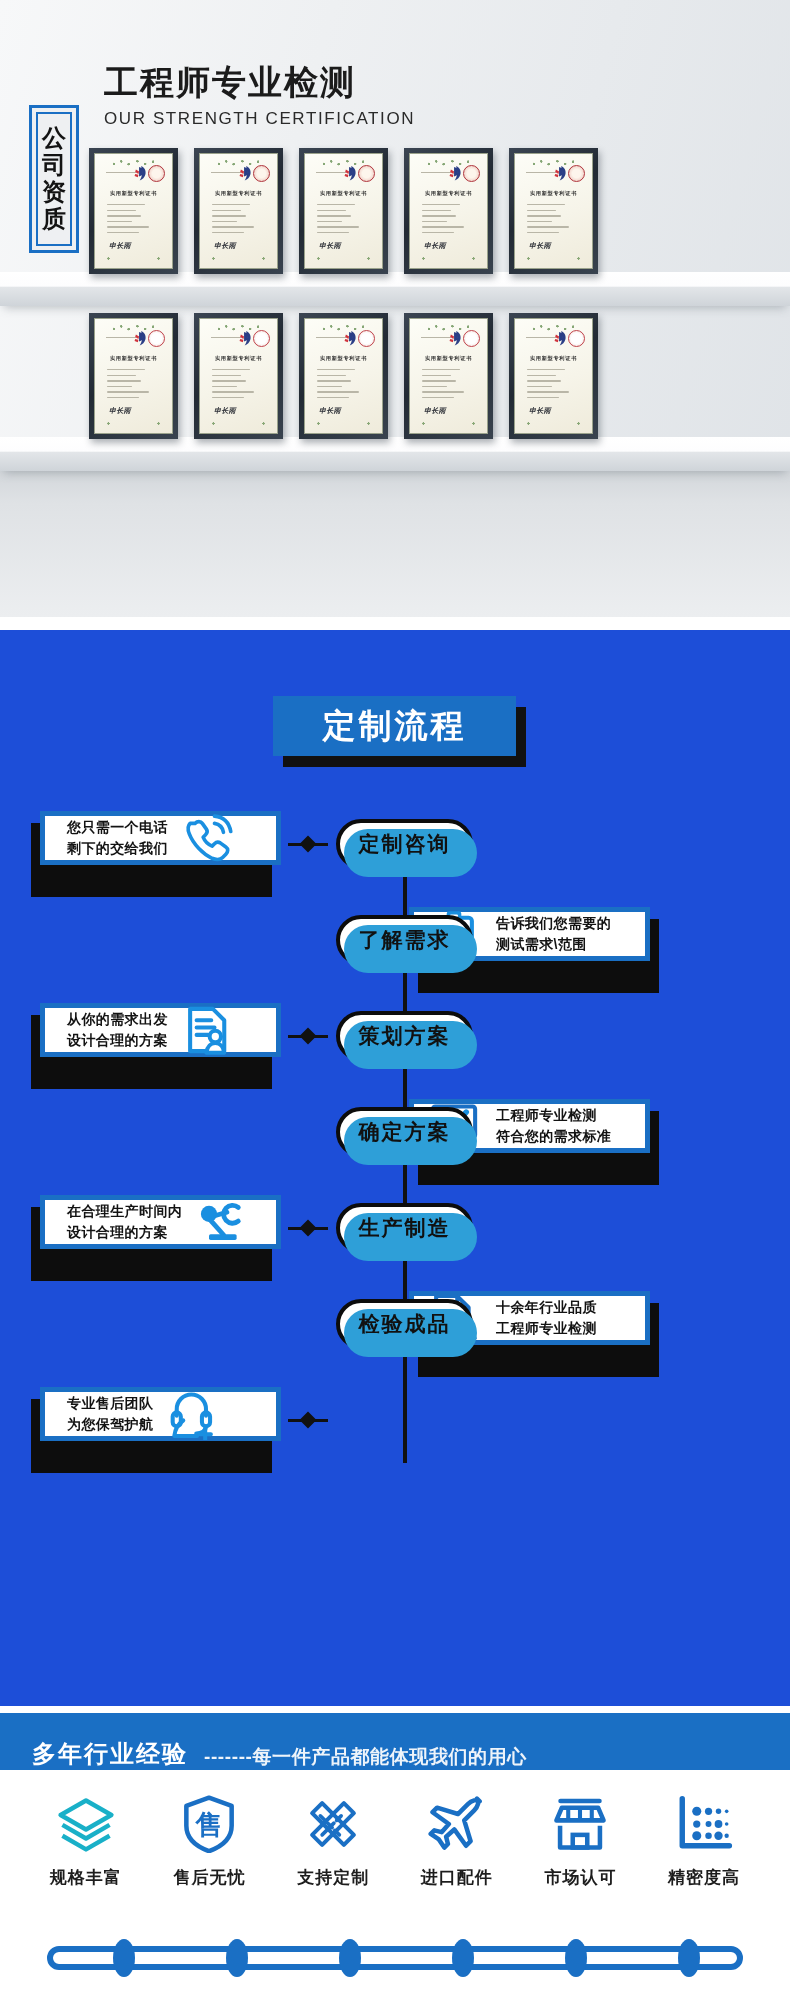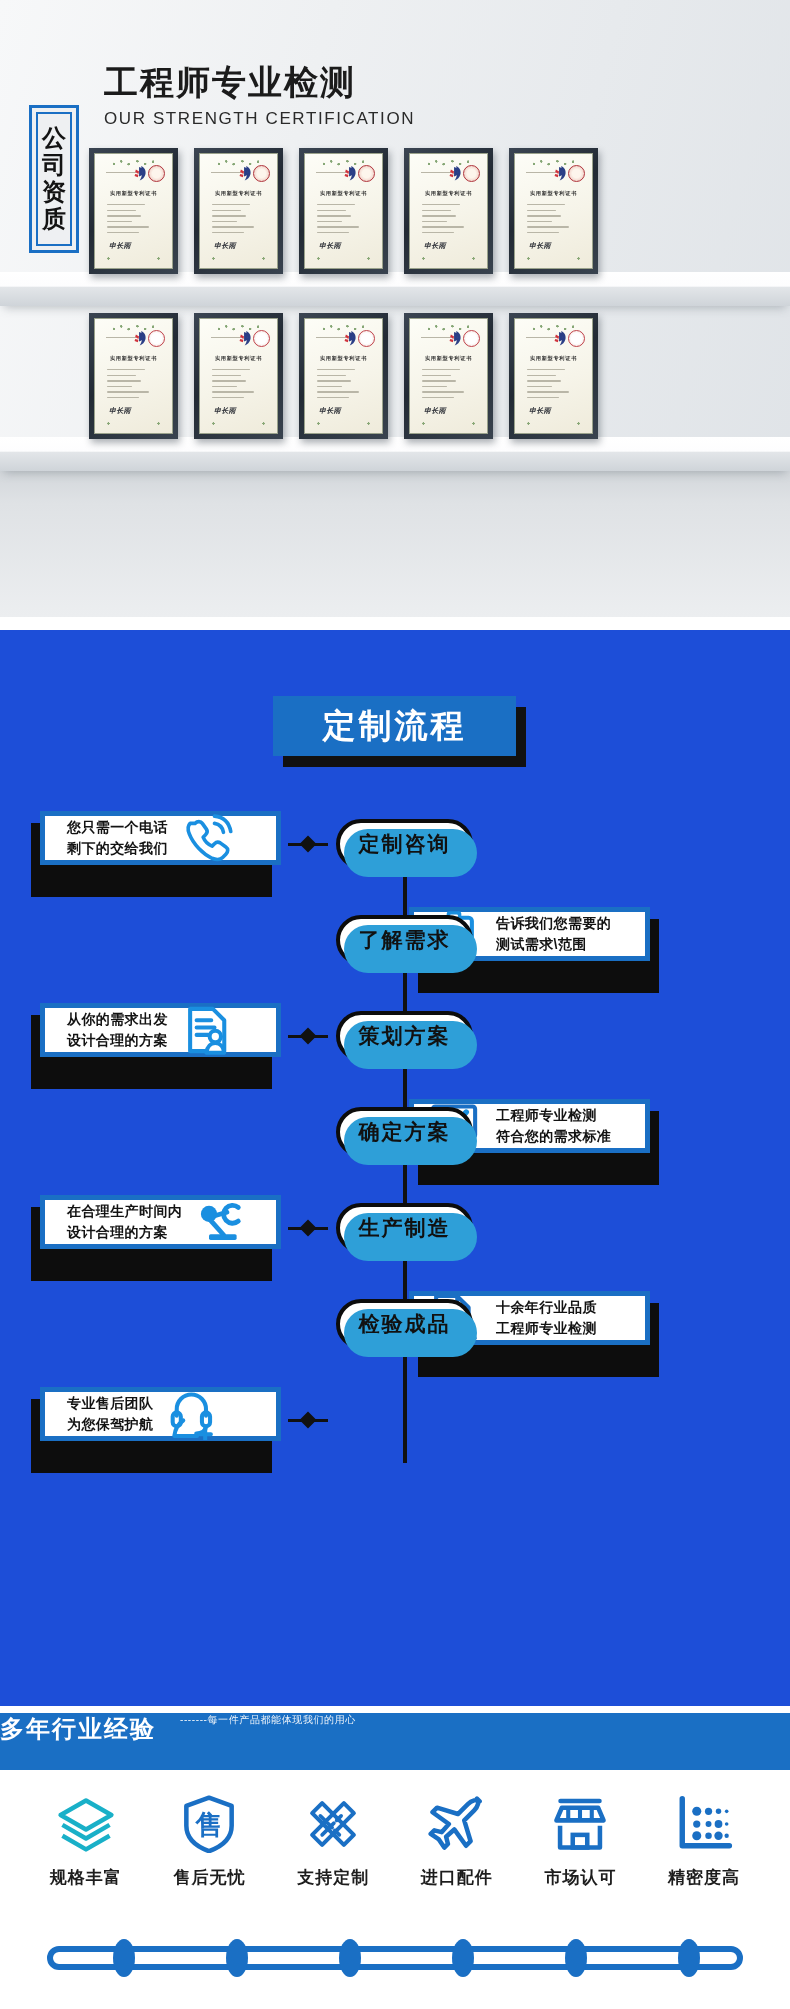--- a/index.html
+++ b/index.html
@@ -206,28 +206,28 @@
   .conn-left{ left:288px; width:58px; }
   .conn-left .line{ left:0; width:40px; }
   .conn-left .dia{ left:14px; }
   .conn-right{ left:356px; width:58px; }
   .conn-right .line{ left:18px; width:40px; }
   .conn-right .dia{ left:18px; }
 
   
   #exp-bar{
     position:absolute; left:0; top:1713px; width:790px; height:57px;
-    background:#1a6fc4; display:flex; align-items:flex-start; 
+    background:#1a6fc4; display:flex; align-items:flex-end; padding-left:32px;
   }
   #exp-bar-main{
     font-size:24px; font-weight:bold; color:#fff; letter-spacing:2px;
   }
   #exp-bar-sub{
-    font-size:10px; color:#eef4fa; margin-left:24px; letter-spacing:.6px;
-    font-weight:normal;
+    font-size:19px; color:#eef4fa; margin-left:16px; letter-spacing:.6px;
+    font-weight:bold;
   }
 
   
   #features{
     position:absolute; left:0; top:1770px; width:790px; height:150px;
     display:flex; align-items:flex-start; justify-content:space-around;
     padding:22px 24px 0;
   }
   .feature{
     width:105px; display:flex; flex-direction:column; align-items:center;

